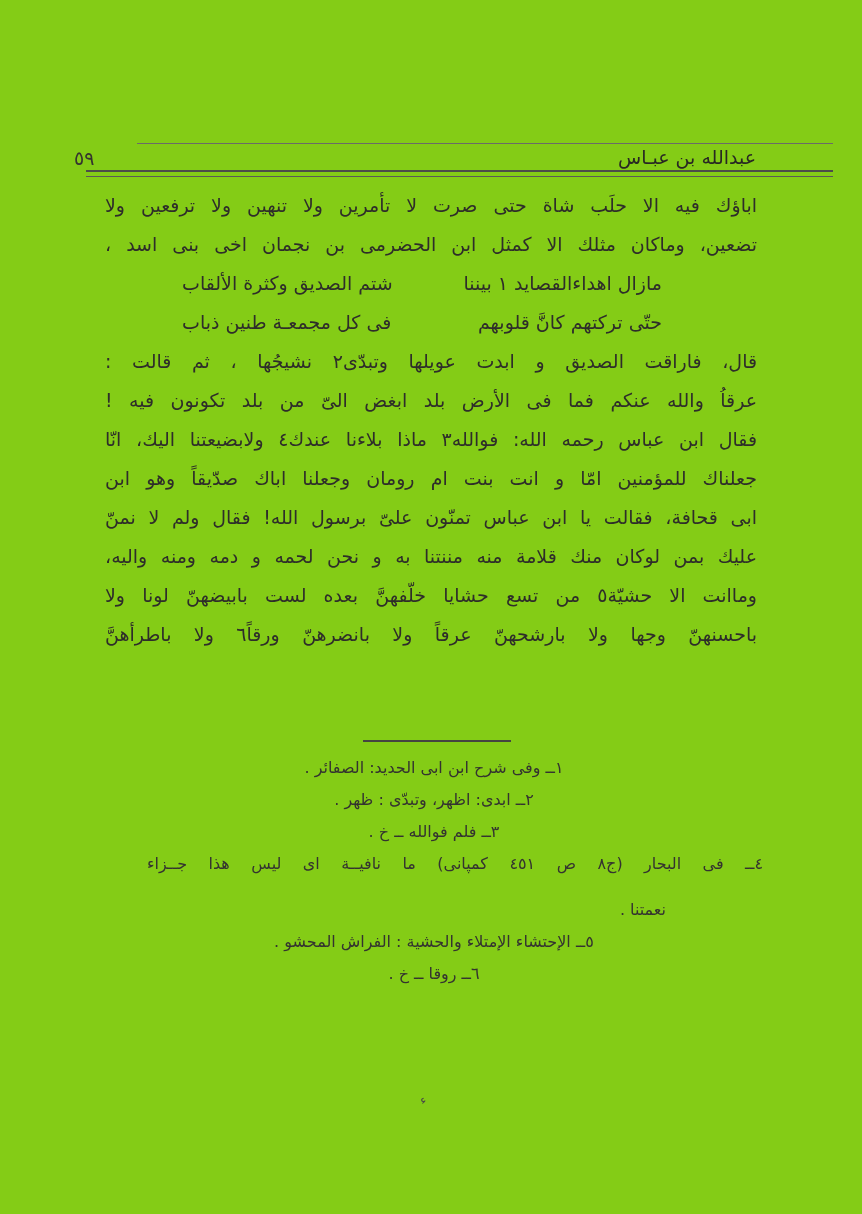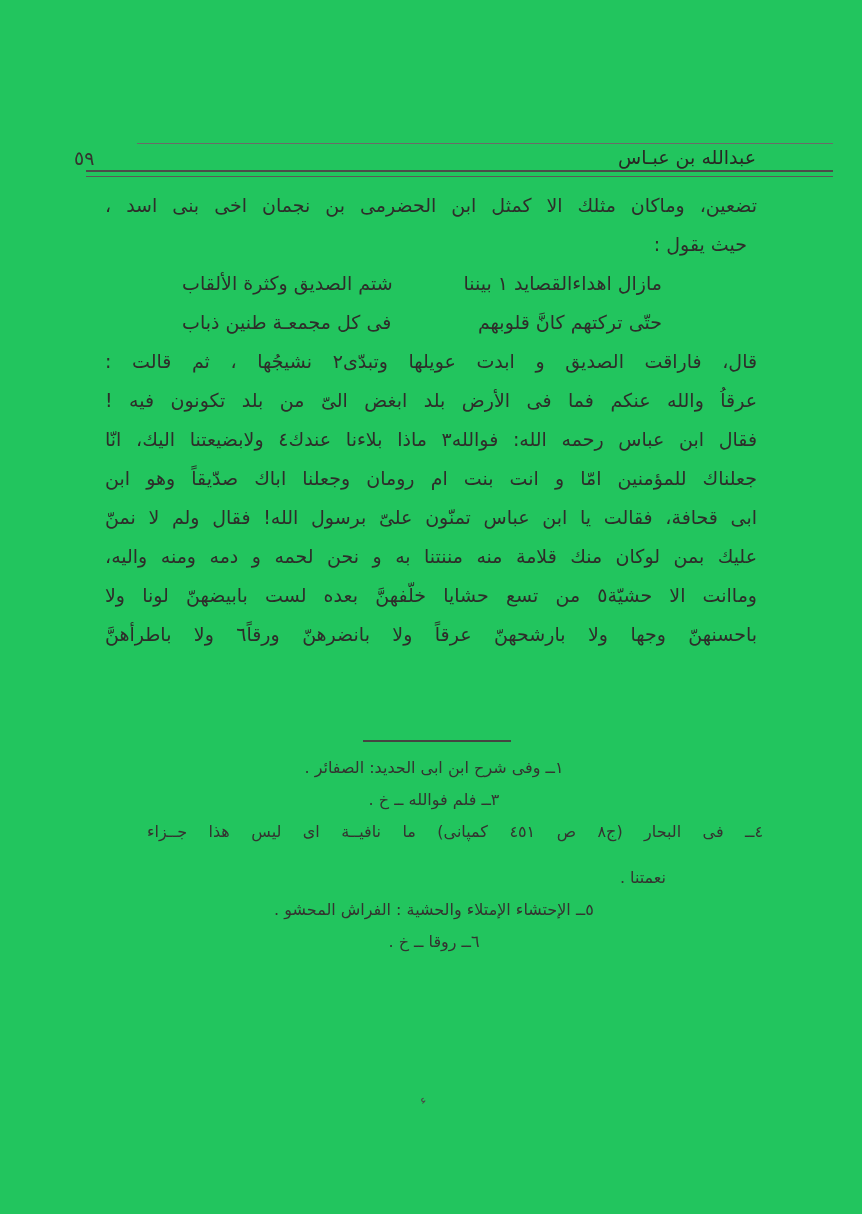--- a/index.html
+++ b/index.html
@@ -1,19 +1,19 @@
 <!DOCTYPE html>
 <html lang="ar"><head>
 <meta charset="utf-8">
 <style>
   html, body { margin:0; padding:0; background:#fdfdfb; }
   .page {
     position:relative;
     width:862px; height:1214px;
-    background:#22c55e;
+    background:#84cc16;
     overflow:hidden;
     direction:rtl;
     font-family:"DejaVu Sans", sans-serif;
     color:#2e2d2a;
   }
   
   .rule-top {
     position:absolute; top:143px; left:137px; width:696px; height:1px;
     background:#6b6b68;
   }
@@ -77,22 +77,22 @@
 <body>
 
 <div class="page">
 
   <div class="rule-top"></div>
   <div class="page-num">٥٩</div>
   <div class="title">عبدالله بن عبـاس</div>
   <div class="rule-double"></div>
 
   <div class="body-text">
+    <div class="line j">اباؤك فيه الا حلَب شاة حتى صرت لا تأمرين ولا تنهين ولا ترفعين ولا</div>
     <div class="line j">تضعين، وماكان مثلك الا كمثل ابن الحضرمى بن نجمان اخى بنى اسد ،</div>
-    <div class="line short">حيث يقول :</div>
 
     <div class="verse">
       <span>مازال اهداءالقصايد ١ بيننا</span>
       <span>شتم الصديق وكثرة الألقاب</span>
     </div>
     <div class="verse">
       <span>حتّى تركتهم كانَّ قلوبهم</span>
       <span>فى كل مجمعـة طنين ذباب</span>
     </div>
 
@@ -102,20 +102,21 @@
     <div class="line j">جعلناك للمؤمنين امّا و انت بنت ام رومان وجعلنا اباك صدّيقاً وهو ابن</div>
     <div class="line j">ابى قحافة، فقالت يا ابن عباس تمنّون علىّ برسول الله! فقال ولم لا نمنّ</div>
     <div class="line j">عليك بمن لوكان منك قلامة منه مننتنا به و نحن لحمه و دمه ومنه واليه،</div>
     <div class="line j">وماانت الا حشيّة٥ من تسع حشايا خلّفهنَّ بعده لست بابيضهنّ لونا ولا</div>
     <div class="line j">باحسنهنّ وجها ولا بارشحهنّ عرقاً ولا بانضرهنّ ورقاً٦ ولا باطرأهنَّ</div>
   </div>
 
   <div class="fn-rule"></div>
   <div class="footnotes">
     <div class="fn c">١ــ وفى شرح ابن ابى الحديد: الصفائر .</div>
+    <div class="fn c">٢ــ ابدى: اظهر، وتبدّى : ظهر .</div>
     <div class="fn c">٣ــ فلم فوالله ــ خ .</div>
     <div class="fn jf">٤ــ فى البحار (ج٨ ص ٤٥١ كمپانى) ما نافيــة اى ليس هذا جــزاء</div>
     <div class="fn cont">نعمتنا .</div>
     <div class="fn c">٥ــ الإحتشاء الإمتلاء والحشية : الفراش المحشو .</div>
     <div class="fn c">٦ــ روقا ــ خ .</div>
   </div>
 
   <div class="catchword">ء</div>
 
 </div>

